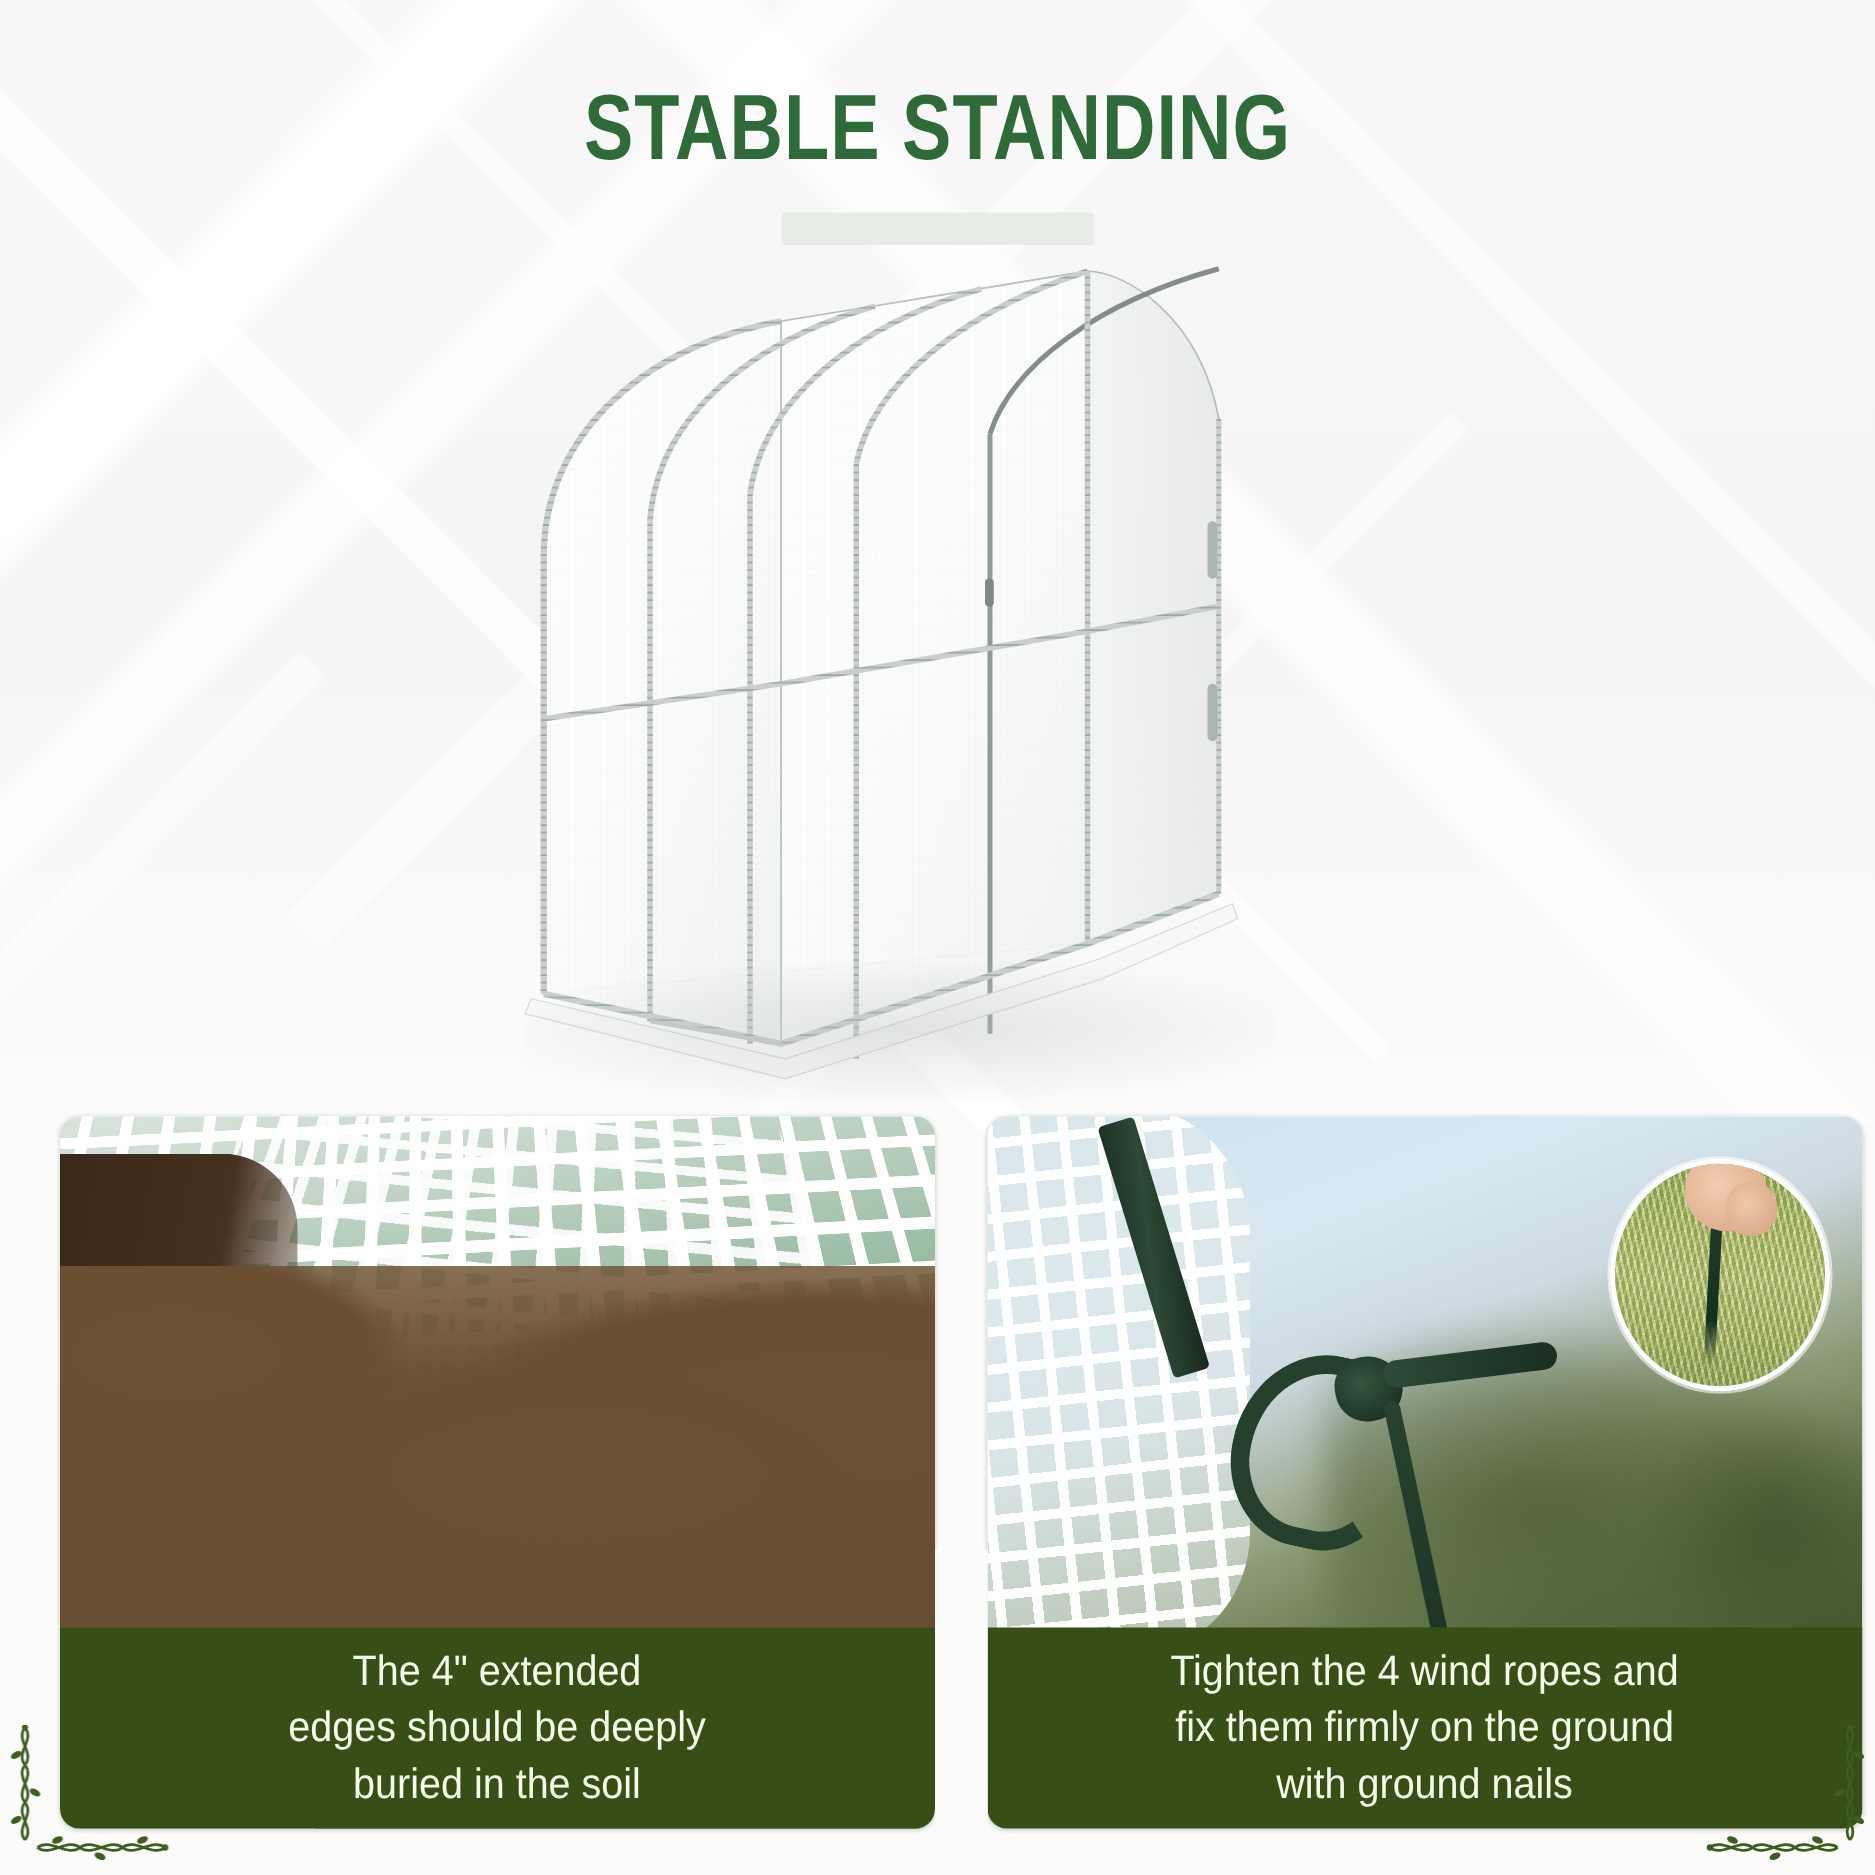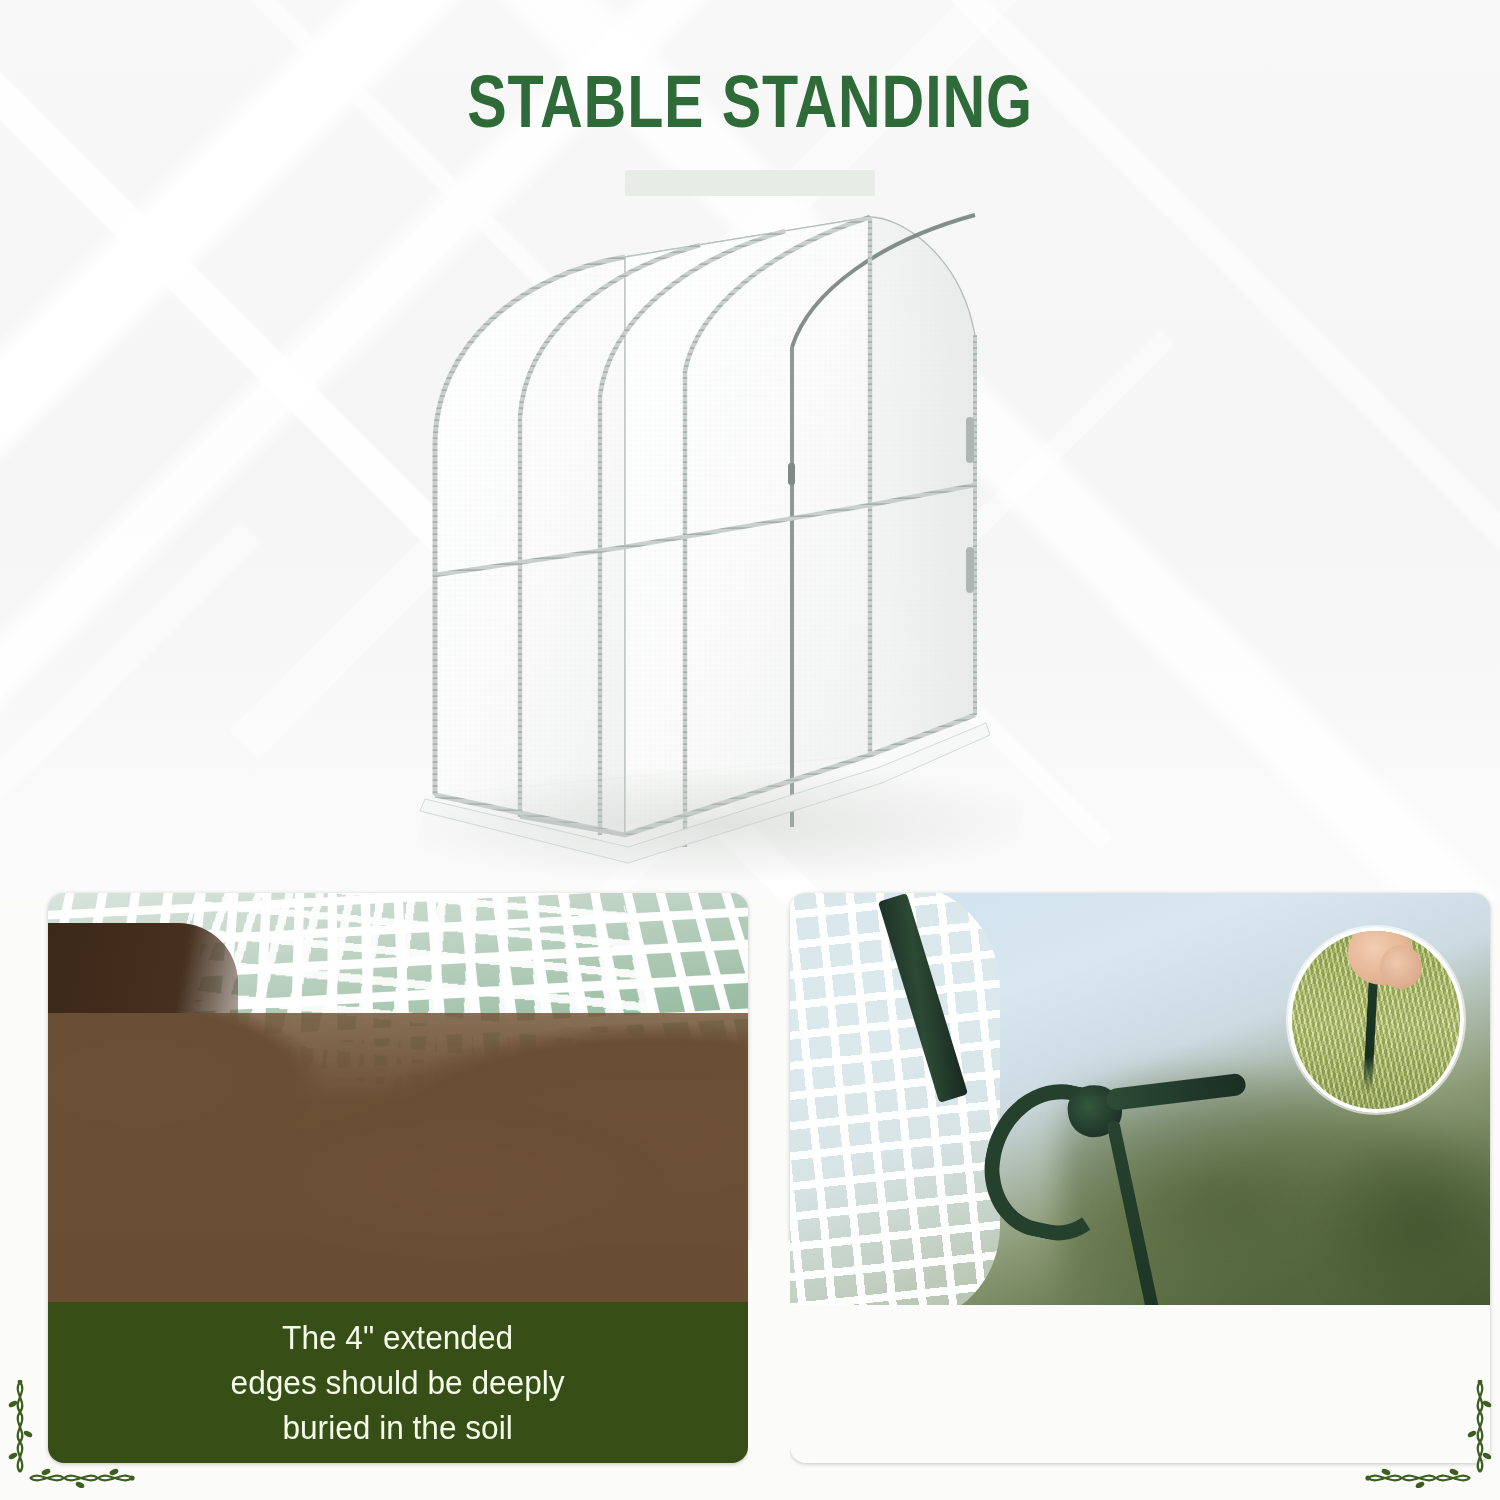--- a/index.html
+++ b/index.html
@@ -431,20 +431,27 @@
         <div class="rope-line"></div>
 
         <div class="nail-inset">
           <div class="grass"></div>
           <div class="stake"></div>
           <div class="thumb"></div>
           <div class="thumb2"></div>
         </div>
       </div>
     </div>
+    <div class="feature-caption">
+      <div class="caption-text">
+        <div>Tighten the 4 wind ropes and</div>
+        <div>fix them firmly on the ground</div>
+        <div>with ground nails</div>
+      </div>
+    </div>
   </div>
 
   <div class="panel-gap"></div>
 
   <svg class="ornament left" viewBox="0 0 132 108">
     <g fill="none" stroke="#3c5e1f" stroke-width="2.2">
       <path d="M14 2 C22 12, 6 22, 14 32 C22 42, 6 52, 14 62 C22 72, 6 82, 14 92"></path>
       <path d="M14 2 C6 12, 22 22, 14 32 C6 42, 22 52, 14 62 C6 72, 22 82, 14 92"></path>
       <path d="M24 98 C34 90, 48 106, 58 98 C68 90, 82 106, 92 98 C102 90, 116 106, 126 98"></path>
       <path d="M24 98 C34 106, 48 90, 58 98 C68 106, 82 90, 92 98 C102 106, 116 90, 126 98"></path>

